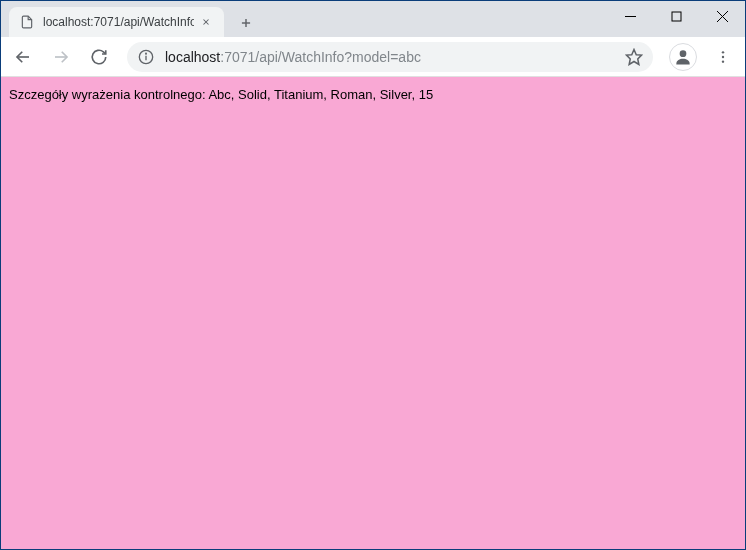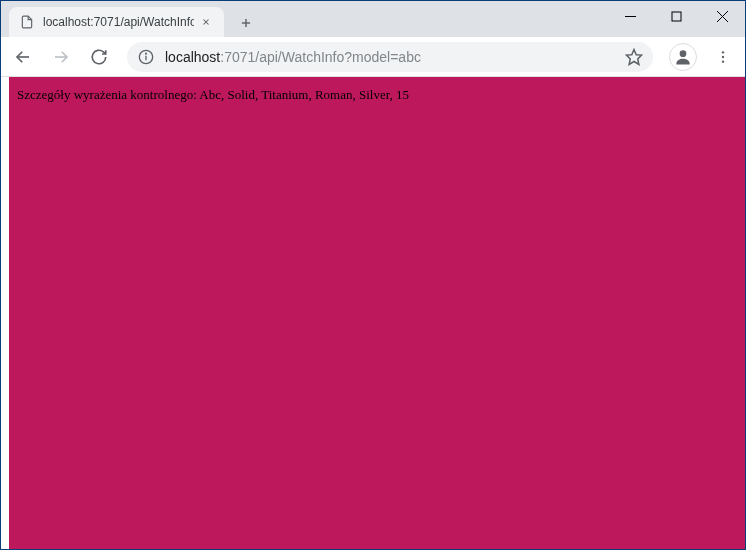--- a/index.html
+++ b/index.html
@@ -90,27 +90,26 @@
       display:flex; align-items:center; justify-content:center;
       color:#5f6368; margin: 0 4px;
     }
     .menu-btn {
       width:32px; height:32px;
       display:flex; align-items:center; justify-content:center;
       color:#5f6368;
     }
     
     .content {
-      flex:1; background:#be185d;
+      flex:1; background:#f9a8d4;
       padding: 10px 8px;
-      font-family: Liberation Serif, serif;
+      font-family: Liberation Sans, sans-serif;
       font-size: 13px;
       color:#000;
       white-space: pre-wrap;
-      margin-left: 8px;
     }
     svg { display:block; }
   </style>
 </head>
 <body>
 
 <div class="window">
   <div class="titlebar">
     <div class="tabs-area">
       <div class="tab">

